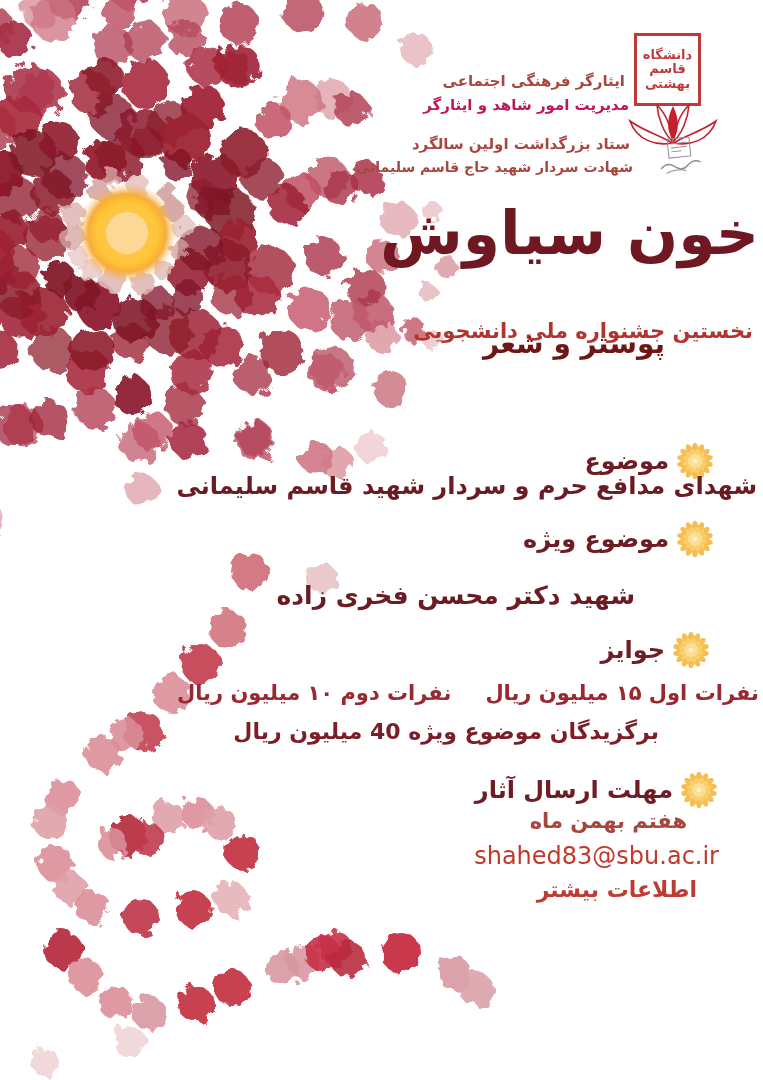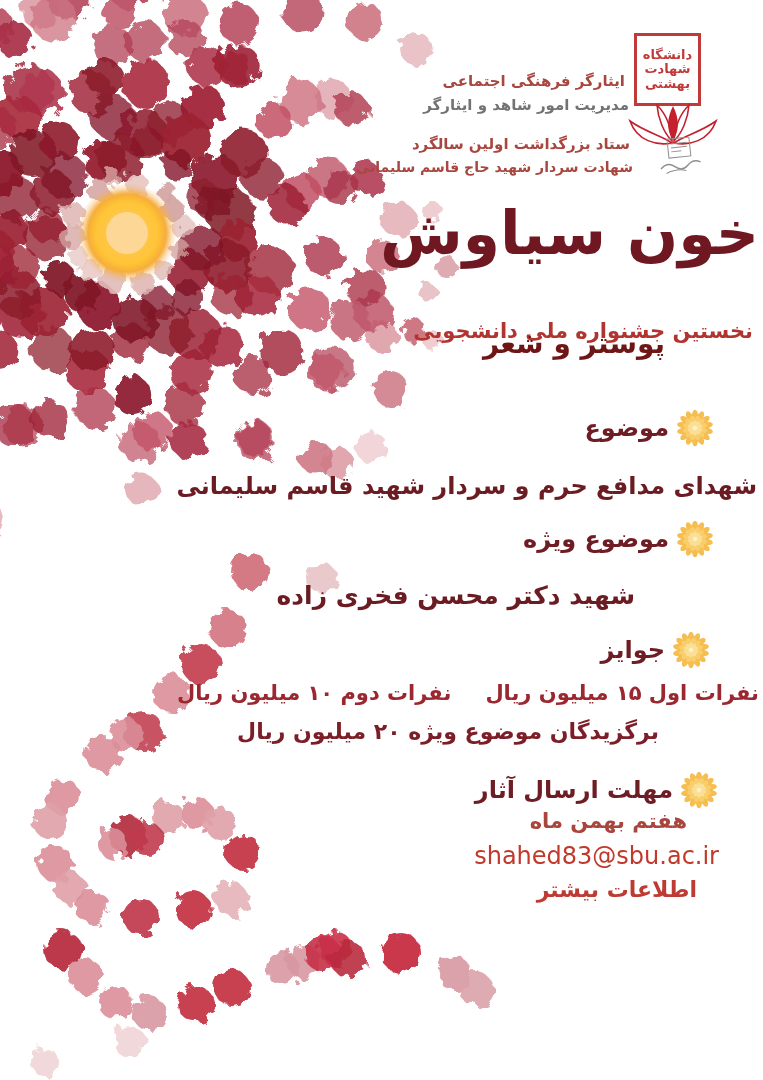--- a/index.html
+++ b/index.html
@@ -3,37 +3,37 @@
 <meta charset="utf-8">
 <style>
   html,body{margin:0;padding:0;background:#e8e8e8;}
   .poster{position:relative;width:763px;height:1080px;background:#ffffff;overflow:hidden;
           font-family:"DejaVu Sans",sans-serif;}
   #decor-svg{position:absolute;left:0;top:0;width:763px;height:1080px;z-index:0;}
   .txt{position:absolute;z-index:2;direction:rtl;white-space:nowrap;}
   .latin{direction:ltr;}
   
   .org1{top:72px;right:138px;font-size:15px;font-weight:700;color:#A8473F;}
-  .org2{top:96px;right:134px;font-size:15px;font-weight:700;color:#737373;}
+  .org2{top:96px;right:134px;font-size:15px;font-weight:700;color:#be185d;}
   .com1{top:135px;right:133px;font-size:15px;font-weight:700;color:#A8473F;}
   .com2{top:159px;right:130px;font-size:14px;font-weight:700;color:#A8473F;}
   .seal{position:absolute;top:33px;right:62px;width:67px;height:73px;border:3px solid #C13A3A;
         box-sizing:border-box;display:flex;flex-direction:column;justify-content:center;
         text-align:center;color:#C13A3A;font-weight:700;font-size:13px;line-height:1.1;z-index:2;}
   .lotus{position:absolute;top:101px;right:44px;z-index:2;}
   .stamp{position:absolute;top:137px;right:60px;z-index:3;}
   
   .title{top:194px;right:4px;font-size:60px;font-weight:700;color:#701822;line-height:1.3;}
   .subtitle{top:291px;right:10px;font-size:21px;font-weight:700;color:#B23430;margin-top:28px;}
   .sub2{top:327px;right:98px;font-size:28px;font-weight:700;color:#6E1515;letter-spacing:2px;}
   
   .sec-row{position:absolute;display:flex;direction:rtl;align-items:center;gap:6px;z-index:2;}
   .mg{width:40px;height:40px;flex:0 0 auto;}
   .sec-heading{font-size:24px;font-weight:700;color:#6E1D24;white-space:nowrap;}
-  .row-topic{top:408px;right:48px;}
+  .row-topic{top:441px;right:48px;}
   .row-special{top:519px;right:48px;}
   .row-prizes{top:630px;right:52px;}
   .row-deadline{top:770px;right:44px;}
   .body1{top:472px;right:6px;font-size:24px;font-weight:700;color:#6B1B22;}
   .body2{top:581px;right:128px;font-size:25px;font-weight:700;color:#6B1B22;}
   .prize1{top:681px;right:4px;font-size:21px;font-weight:700;color:#9B2730;display:flex;gap:34px;}
   .prize2{top:719px;right:104px;font-size:22px;font-weight:700;color:#7C1E27;}
   .date{top:809px;right:76px;font-size:21px;font-weight:700;color:#A8463E;}
   .email{top:842px;right:44px;font-size:24px;color:#C0392B;}
   .info{top:877px;right:66px;font-size:22px;font-weight:700;color:#BE3B33;}
@@ -284,21 +284,21 @@
       </g>
     </svg>
 
   <div class="txt org1">ایثارگر فرهنگی اجتماعی</div>
   <div class="txt org2">مدیریت امور شاهد و ایثارگر</div>
   <div class="txt com1">ستاد بزرگداشت اولین  سالگرد</div>
   <div class="txt com2">شهادت سردار شهید حاج قاسم سلیمانی</div>
 
   <div class="seal">
     <span>دانشگاه</span>
-    <span>شهادت</span>
+    <span>قاسم</span>
     <span>بهشتی</span>
   </div>
 
   <svg class="lotus" width="92" height="58" viewBox="0 0 92 58">
     <path d="M46,5 C40,17 39,29 46,39 C53,29 52,17 46,5 Z" fill="#C4202E"></path>
     <path d="M45,40 C37,32 31,18 30,4 C39,13 44,26 45,40 Z" fill="none" stroke="#C4202E" stroke-width="1.6"></path>
     <path d="M47,40 C55,32 61,18 62,4 C53,13 48,26 47,40 Z" fill="none" stroke="#C4202E" stroke-width="1.6"></path>
     <path d="M45,42 C30,45 10,40 3,20 C18,31 36,35 45,42 Z" fill="none" stroke="#C4202E" stroke-width="1.6"></path>
     <path d="M47,42 C62,45 82,40 89,20 C74,31 56,35 47,42 Z" fill="none" stroke="#C4202E" stroke-width="1.6"></path>
   </svg>
@@ -335,21 +335,21 @@
   <div class="sec-row row-prizes">
     <svg class="mg" viewBox="-20 -20 40 40">
         <use href="#marigold"></use>
       </svg>
     <span class="sec-heading">جوایز</span>
   </div>
   <div class="txt prize1">
     <span>نفرات اول ۱۵ میلیون ریال</span>
     <span>نفرات دوم ۱۰ میلیون ریال</span>
   </div>
-  <div class="txt prize2">برگزیدگان موضوع ویژه ۲۰ میلیون ریال</div>
+  <div class="txt prize2">برگزیدگان موضوع ویژه 40 میلیون ریال</div>
 
   <div class="sec-row row-deadline">
     <svg class="mg" viewBox="-20 -20 40 40">
         <use href="#marigold"></use>
       </svg>
     <span class="sec-heading">مهلت ارسال آثار</span>
   </div>
   <div class="txt date">هفتم بهمن ماه</div>
   <div class="txt email latin">shahed83@sbu.ac.ir</div>
   <div class="txt info">اطلاعات بیشتر</div>

